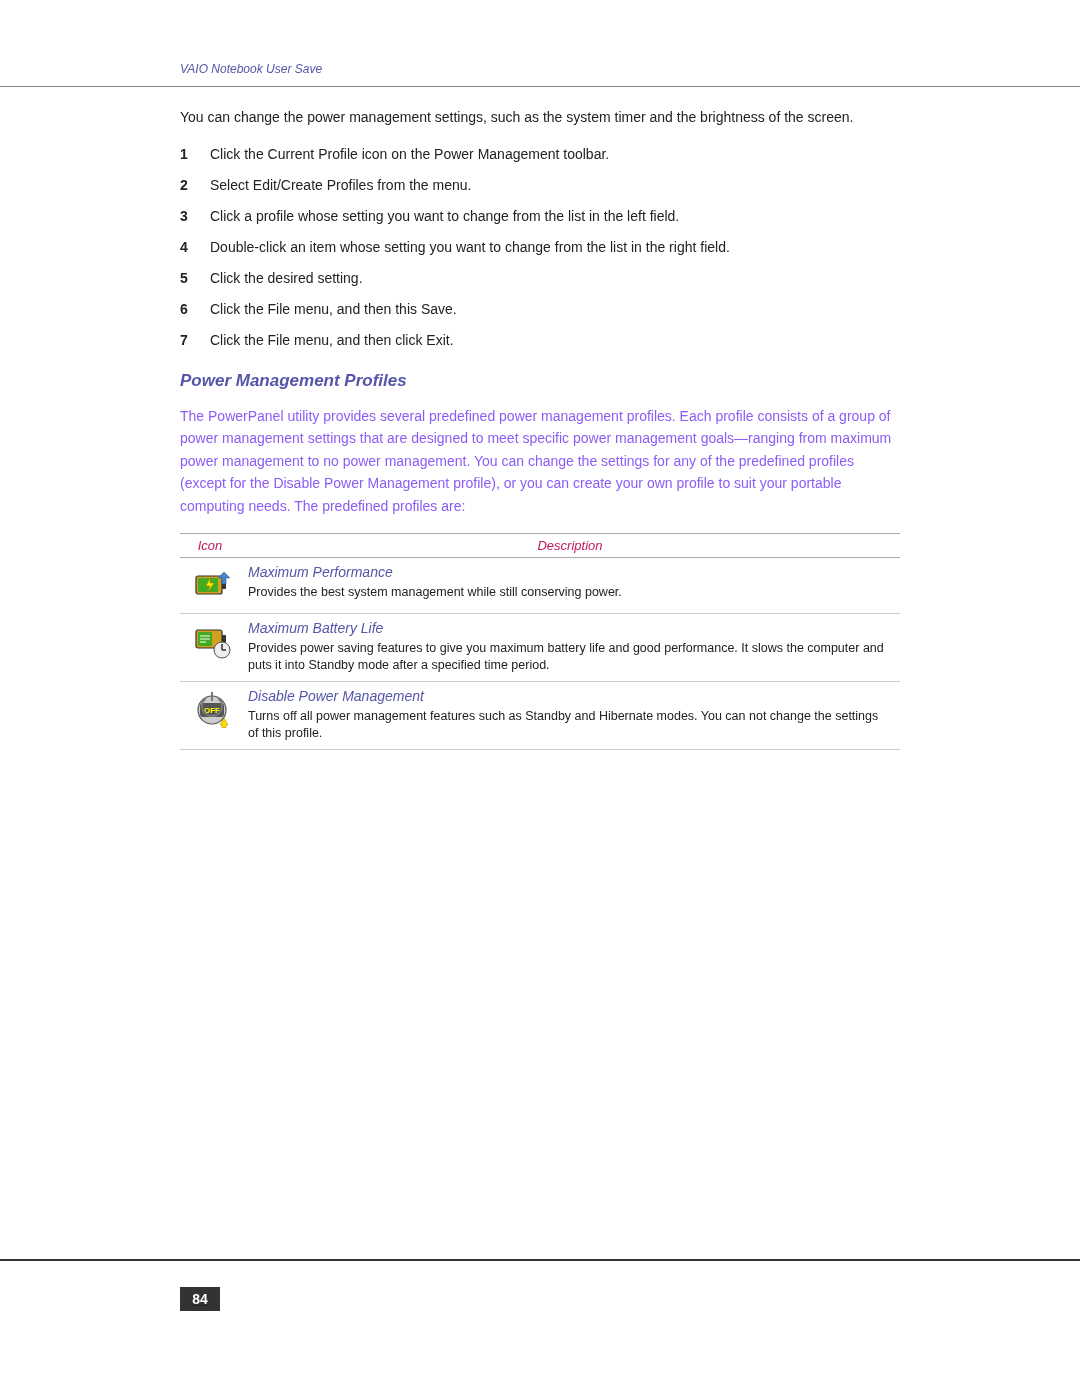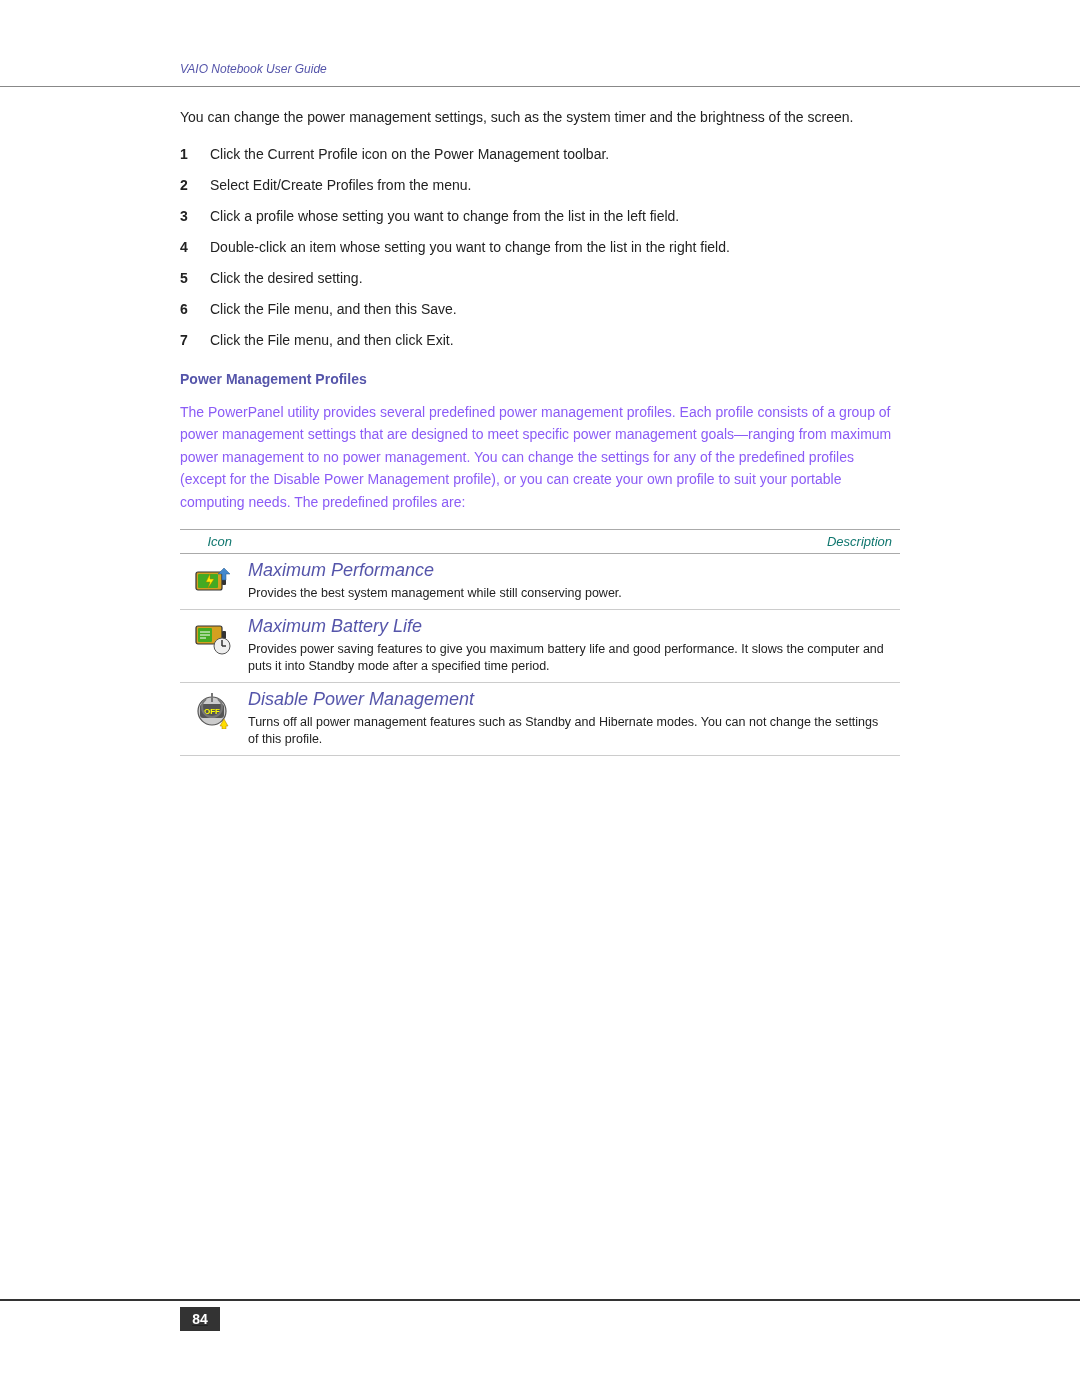--- a/index.html
+++ b/index.html
@@ -78,23 +78,24 @@
       color: #222222;
     }
 
     .list-text {
       flex: 1;
       color: #222222;
     }
 
     
     .section-heading {
-      font-size: 14px;
+      font-size: 17px;
       font-weight: bold;
       color: #5555aa;
+      font-style: italic;
       margin-top: 20px;
       margin-bottom: 14px;
     }
 
     .body-paragraph {
       font-size: 14px;
       color: #8b5cf6;
       line-height: 1.6;
       margin-bottom: 16px;
     }
@@ -108,23 +109,23 @@
     }
 
     .profiles-table thead tr {
       border-top: 1px solid #aaaaaa;
       border-bottom: 1px solid #aaaaaa;
     }
 
     .profiles-table th {
       font-size: 13px;
       font-style: italic;
-      color: #0f766e;
+      color: #be185d;
       font-weight: normal;
-      text-align: right;
+      text-align: center;
       padding: 4px 8px;
     }
 
     .profiles-table td {
       padding: 6px 8px;
       vertical-align: top;
       font-size: 13px;
     }
 
     .profiles-table tbody tr {
@@ -133,38 +134,38 @@
 
     .profile-icon-cell {
       width: 60px;
       text-align: right;
       vertical-align: middle;
     }
 
     .profile-name {
       font-style: italic;
       color: #5555aa;
-      font-size: 18px;
+      font-size: 14px;
       display: block;
       margin-bottom: 4px;
     }
 
     .profile-desc {
       color: #222222;
       font-size: 12.5px;
       line-height: 1.4;
     }
 
     
     .page-footer {
       position: absolute;
       bottom: 60px;
       left: 0;
       right: 0;
-      padding: 6px 180px;
+      padding: 26px 180px;
       border-top: 2px solid #333333;
       display: flex;
       text-decoration: underline;
     }
 
     .page-number-box {
       background: #333333;
       color: #ffffff;
       font-weight: bold;
       font-size: 14px;
@@ -178,21 +179,21 @@
       width: 40px;
       height: 40px;
     }
   </style>
 </head>
 <body>
 
 <div class="page-container">
 
   <div class="top-header">
-    <span class="breadcrumb-text">VAIO Notebook User Guide</span>
+    <span class="breadcrumb-text">VAIO Notebook User Save</span>
   </div>
 
   <div class="content-area">
 
     <p class="intro-paragraph">You can change the power management settings, such as the system timer and the brightness of the screen.</p>
 
 
     <ol class="numbered-list">
       <li>
         <span class="list-number">1</span>

